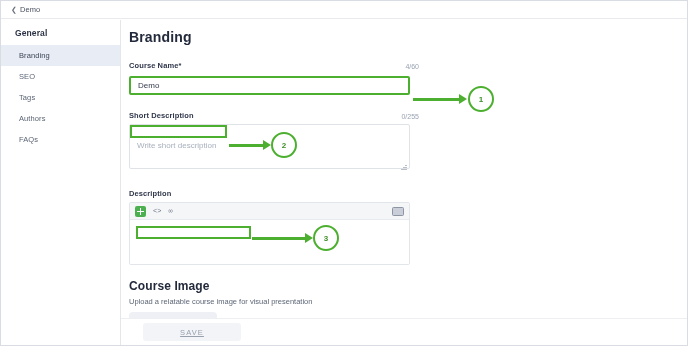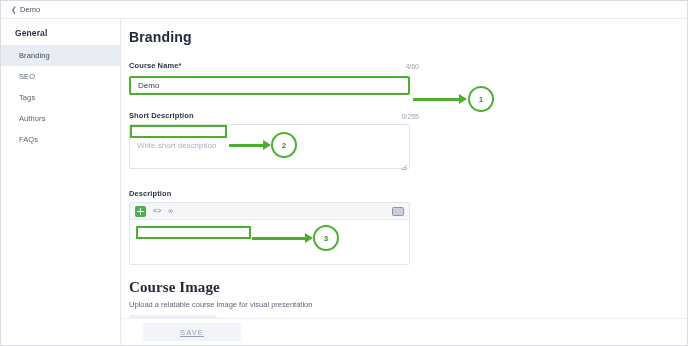--- a/index.html
+++ b/index.html
@@ -234,26 +234,25 @@
     cursor: pointer;
   }
   .editor-body {
     height: 44px;
     background: #fff;
     position: relative;
   }
 
   
   .ci-title {
-    font-size: 15px;
+    font-size: 12px;
     font-weight: bold;
     color: #232a3b;
     margin-top: 14px;
     letter-spacing: .1px;
-    font-family: Liberation Serif, serif;
   }
   .ci-sub {
     font-size: 7.5px;
     color: #5e6777;
     margin-top: 4px;
   }
   .ci-drop {
     margin-top: 6px;
     width: 88px;
     height: 26px;

